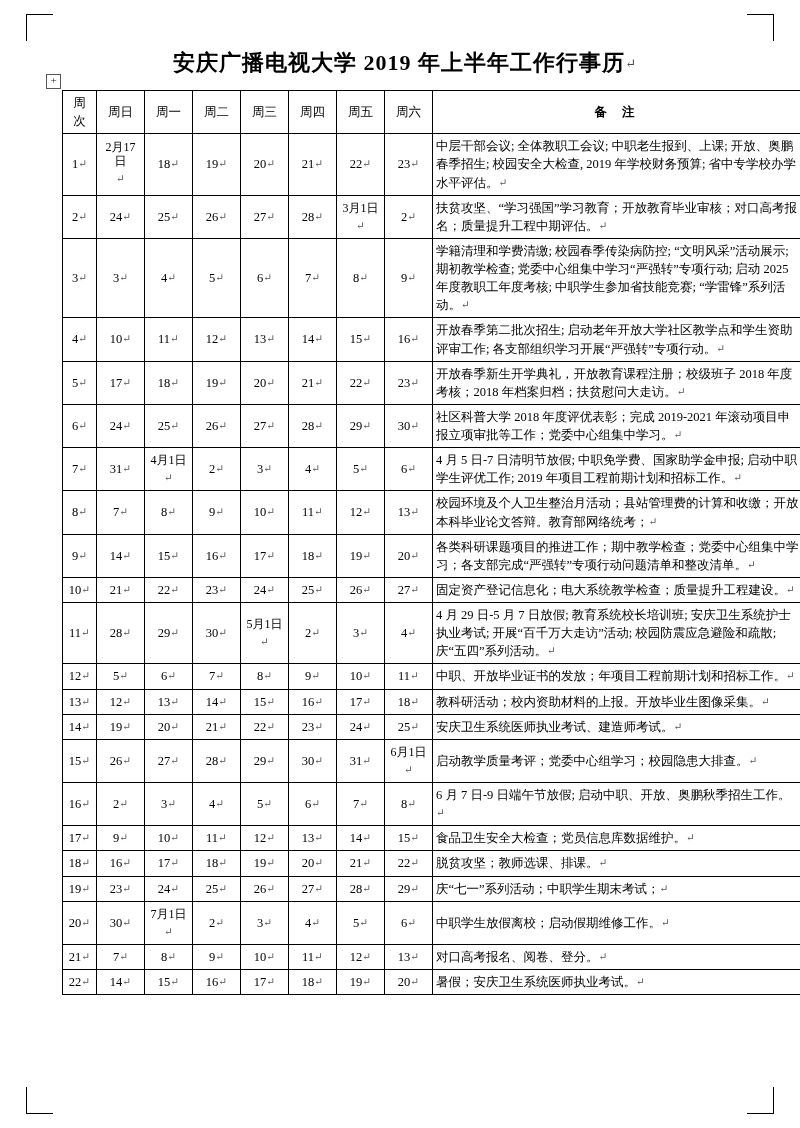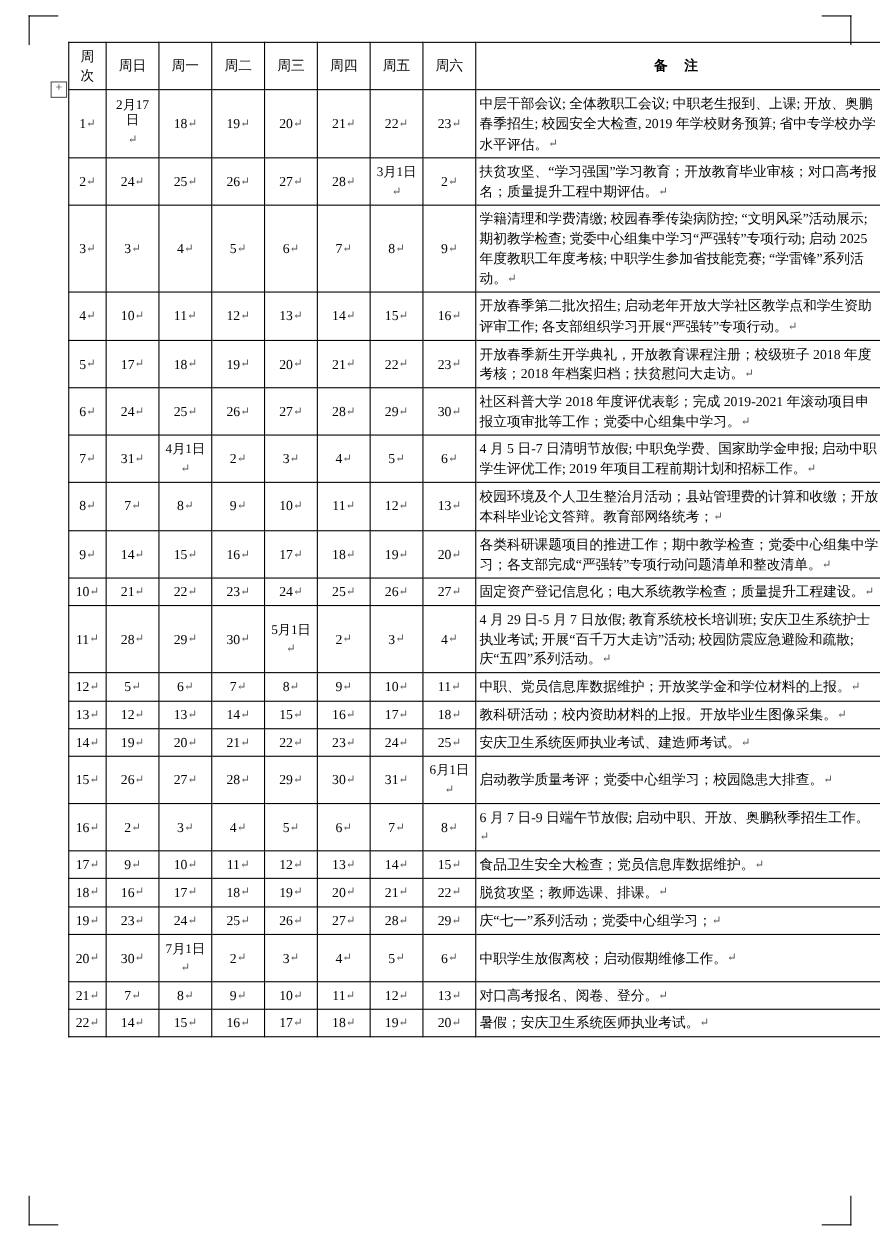--- a/index.html
+++ b/index.html
@@ -125,20 +125,23 @@
 
 <div class="page">
   <div class="crop tl"></div>
   <div class="crop tr"></div>
   <div class="crop bl"></div>
   <div class="crop br"></div>
 
   <div class="doc">
     <div class="anchor">+</div>
 
+    <h1 class="title">
+      <span>安庆广播电视大学 2019 年上半年工作行事历</span><span class="pilcrow">↵</span>
+    </h1>
 
     <table class="cal">
       <colgroup>
         <col class="c-wk">
           <col class="c-d">
           <col class="c-d">
           <col class="c-d">
           <col class="c-d">
           <col class="c-d">
           <col class="c-d">
@@ -285,21 +288,21 @@
           </tr>
           <tr>
             <td class="wk">12<span class="pm">↵</span></td>
             <td class="day">5<span class="pm">↵</span></td>
             <td class="day">6<span class="pm">↵</span></td>
             <td class="day">7<span class="pm">↵</span></td>
             <td class="day">8<span class="pm">↵</span></td>
             <td class="day">9<span class="pm">↵</span></td>
             <td class="day">10<span class="pm">↵</span></td>
             <td class="day">11<span class="pm">↵</span></td>
-            <td class="note"><span>中职、党员信息库数据维护；开放奖学金和学位材料的上报。</span><span class="pm">↵</span></td>
+            <td class="note"><span>中职、开放毕业证书的发放；年项目工程前期计划和招标工作。</span><span class="pm">↵</span></td>
           </tr>
           <tr>
             <td class="wk">13<span class="pm">↵</span></td>
             <td class="day">12<span class="pm">↵</span></td>
             <td class="day">13<span class="pm">↵</span></td>
             <td class="day">14<span class="pm">↵</span></td>
             <td class="day">15<span class="pm">↵</span></td>
             <td class="day">16<span class="pm">↵</span></td>
             <td class="day">17<span class="pm">↵</span></td>
             <td class="day">18<span class="pm">↵</span></td>
@@ -362,21 +365,21 @@
           </tr>
           <tr>
             <td class="wk">19<span class="pm">↵</span></td>
             <td class="day">23<span class="pm">↵</span></td>
             <td class="day">24<span class="pm">↵</span></td>
             <td class="day">25<span class="pm">↵</span></td>
             <td class="day">26<span class="pm">↵</span></td>
             <td class="day">27<span class="pm">↵</span></td>
             <td class="day">28<span class="pm">↵</span></td>
             <td class="day">29<span class="pm">↵</span></td>
-            <td class="note"><span>庆“七一”系列活动；党委中心组学习；</span><span class="pm">↵</span></td>
+            <td class="note"><span>庆“七一”系列活动；中职学生期末考试；</span><span class="pm">↵</span></td>
           </tr>
           <tr>
             <td class="wk">20<span class="pm">↵</span></td>
             <td class="day">30<span class="pm">↵</span></td>
             <td class="day"><span class="two-line">7月1日</span><span class="pm">↵</span></td>
             <td class="day">2<span class="pm">↵</span></td>
             <td class="day">3<span class="pm">↵</span></td>
             <td class="day">4<span class="pm">↵</span></td>
             <td class="day">5<span class="pm">↵</span></td>
             <td class="day">6<span class="pm">↵</span></td>

